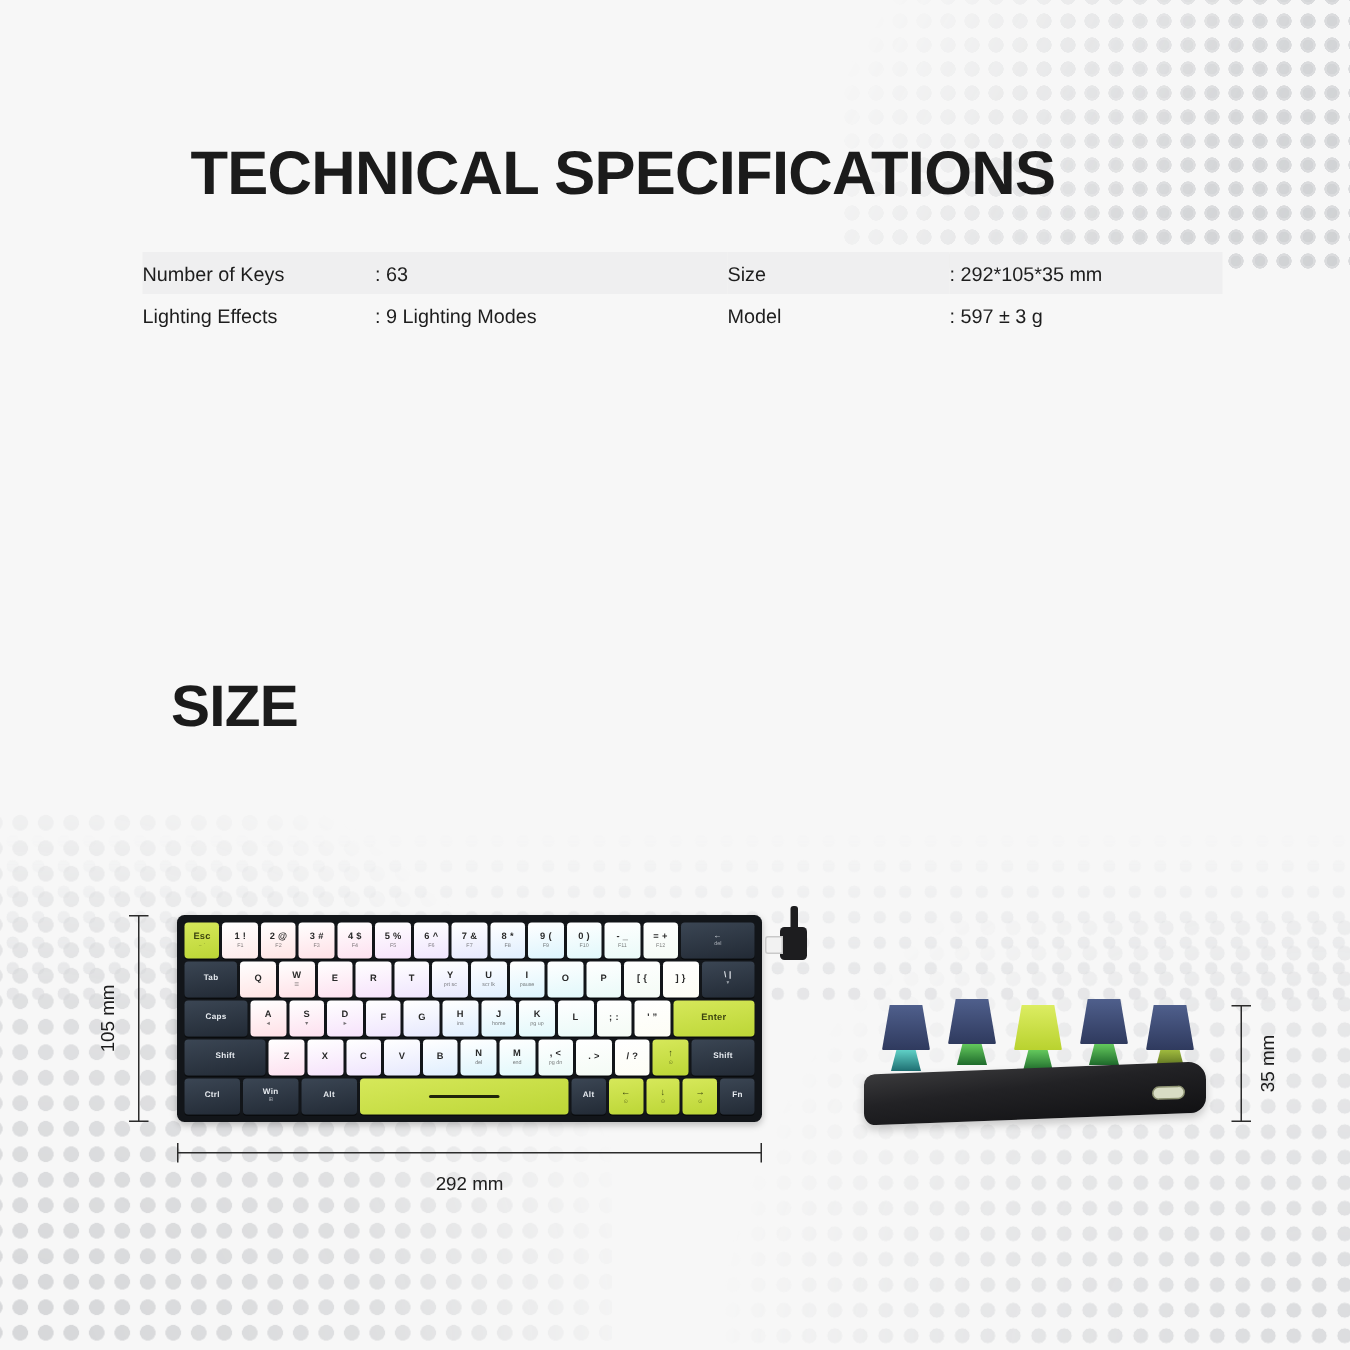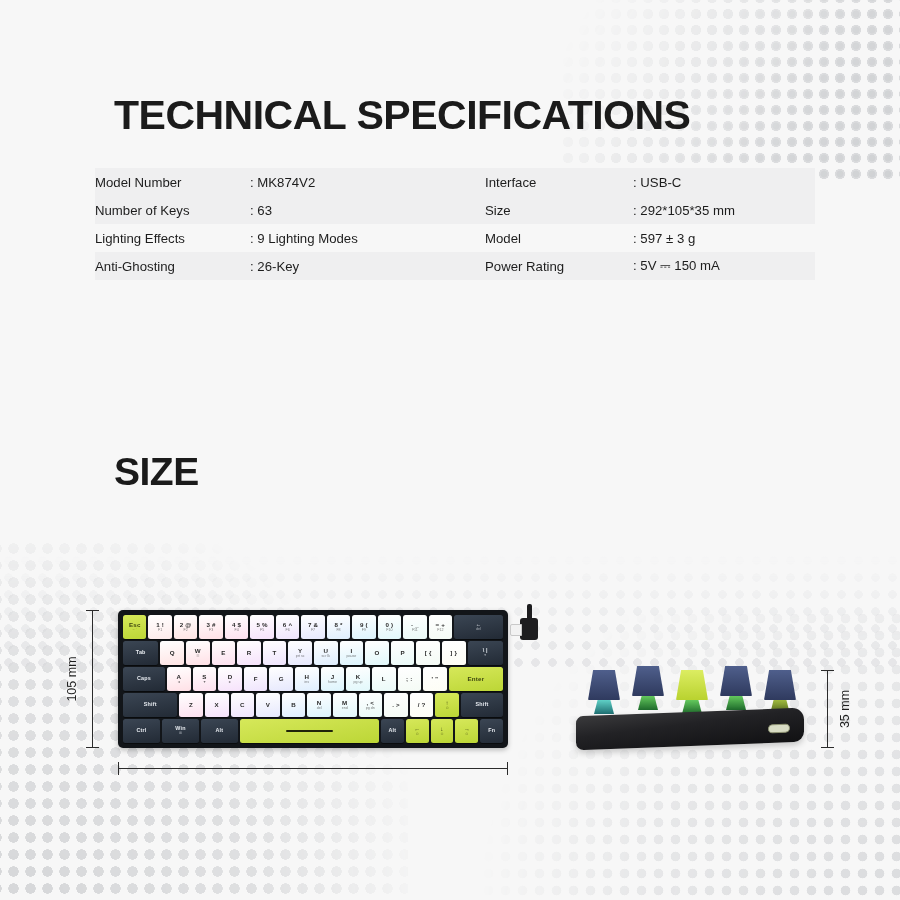--- a/index.html
+++ b/index.html
@@ -52,21 +52,21 @@
     opacity:.8;
   }
 
   
   .section-title {
     position:absolute;
     font-weight:bold; font-stretch:condensed;
     color:#1b1b1b; letter-spacing:-0.5px;
     font-family:"Liberation Sans", sans-serif;
   }
-  #title-tech { left:114px; top:92px; font-size:41px; }
+  #title-tech { left:127px; top:92px; font-size:41px; }
   #title-size { left:114px; top:450px; font-size:39px; }
 
   
   #spec-table {
     position:absolute; left:95px; top:168px; width:720px;
     border-collapse:collapse; z-index:3;
   }
   #spec-table tr { height:28px; }
   #spec-table tr.odd { background:#efeff0; }
   #spec-table td {
@@ -173,56 +173,45 @@
 <div class="halftone" id="halftone-mid"></div>
 <div class="halftone" id="halftone-bl"></div>
 <div class="halftone" id="halftone-br"></div>
 
 <h1 class="section-title" id="title-tech">TECHNICAL SPECIFICATIONS</h1>
 <h1 class="section-title" id="title-size">SIZE</h1>
 
 <table id="spec-table">
   <tbody id="spec-body">
       <tr class="odd">
-        <td class="k1">Model Number</td>
-        <td class="v1">: MK874V2</td>
-        <td class="k2">Interface</td>
-        <td class="v2">: USB-C</td>
-      </tr>
-      <tr class="odd">
         <td class="k1">Number of Keys</td>
         <td class="v1">: 63</td>
         <td class="k2">Size</td>
         <td class="v2">: 292*105*35 mm</td>
       </tr>
       <tr class="even">
         <td class="k1">Lighting Effects</td>
         <td class="v1">: 9 Lighting Modes</td>
         <td class="k2">Model</td>
         <td class="v2">: 597 ± 3 g</td>
       </tr>
-      <tr class="odd">
-        <td class="k1">Anti-Ghosting</td>
-        <td class="v1">: 26-Key</td>
-        <td class="k2">Power Rating</td>
-        <td class="v2">: 5V ⎓ 150 mA</td>
-      </tr>
     </tbody>
 </table>
 
 <div id="diagram">
 
   <div class="dim-line" style="left:92px; top:50px; width:1.4px; height:138px;"></div>
   <div class="dim-cap" style="left:86px; top:50px; width:13px; height:1.4px;"></div>
   <div class="dim-cap" style="left:86px; top:187px; width:13px; height:1.4px;"></div>
   <div class="dim-label vertical" style="left:42px; top:112px; width:60px; text-align:center;">105 mm</div>
 
   <div class="dim-line" style="left:118px; top:208px; width:390px; height:1.4px;"></div>
   <div class="dim-cap" style="left:118px; top:202px; width:1.4px; height:13px;"></div>
   <div class="dim-cap" style="left:507px; top:202px; width:1.4px; height:13px;"></div>
+  <div class="dim-label" style="left:118px; top:222px; width:390px; text-align:center;">292 mm</div>
 
   <div class="dim-line" style="left:827px; top:110px; width:1.4px; height:78px;"></div>
   <div class="dim-cap" style="left:821px; top:110px; width:13px; height:1.4px;"></div>
   <div class="dim-cap" style="left:821px; top:187px; width:13px; height:1.4px;"></div>
   <div class="dim-label vertical" style="left:815px; top:142px; width:60px; text-align:center;">35 mm</div>
 
   <div id="kb-top">
     <div class="kb-inner" id="kb-rows">
         <div class="krow">
           <div class="key lime">

